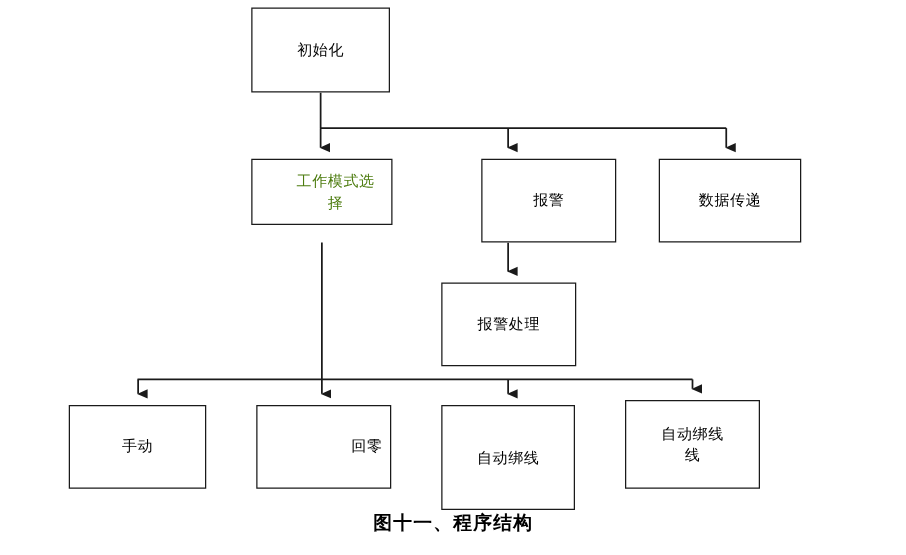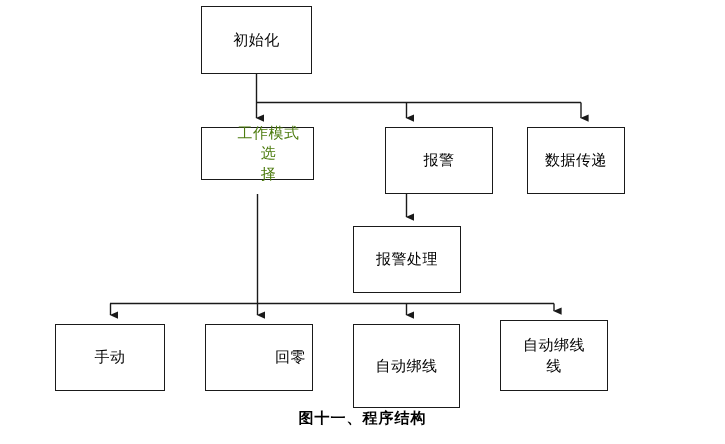--- a/index.html
+++ b/index.html
@@ -29,21 +29,21 @@
     position: absolute;
     box-sizing: border-box;
     border: 1px solid #1a1a1a;
     background: #ffffff;
     display: flex;
     align-items: center;
     justify-content: center;
     text-align: center;
     color: #000000;
     font-family: "DejaVu Sans", "Liberation Sans", sans-serif;
-    font-size: 15px;
+    font-size: 12px;
     line-height: 1.35;
     letter-spacing: 0.5px;
     padding: 2px 6px;
   }
   .node-label {
     display: block;
     white-space: pre-line;
   }
   .figure-caption {
     position: absolute;
@@ -111,21 +111,21 @@
 
   <div class="node-box" id="node-work-mode-select" style="left: 201px; top: 127px; width: 113px; height: 53px; border-color: rgb(26, 26, 26); color: #4d7c0f; padding-left: 28px;">
     <span class="node-label">工作模式选
 择</span>
   </div>
 
   <div class="node-box" id="node-alarm" style="left: 353px; top: 127px; width: 108px; height: 67px; border-color: rgb(26, 26, 26); color: rgb(0, 0, 0); margin-left: 32px;">
     <span class="node-label">报警</span>
   </div>
 
-  <div class="node-box" id="node-data-transfer" style="left: 527px; top: 127px; width: 98px; height: 67px; border-color: rgb(26, 26, 26); color: rgb(0, 0, 0);">
+  <div class="node-box" id="node-data-transfer" style="left: 527px; top: 127px; width: 114px; height: 67px; border-color: rgb(26, 26, 26); color: rgb(0, 0, 0);">
     <span class="node-label">数据传递</span>
   </div>
 
   <div class="node-box" id="node-alarm-handling" style="left: 353px; top: 226px; width: 108px; height: 67px; border-color: rgb(26, 26, 26); color: rgb(0, 0, 0);">
     <span class="node-label">报警处理</span>
   </div>
 
   <div class="node-box" id="node-manual" style="left: 55px; top: 324px; width: 110px; height: 67px; border-color: rgb(26, 26, 26); color: rgb(0, 0, 0);">
     <span class="node-label">手动</span>
   </div>

